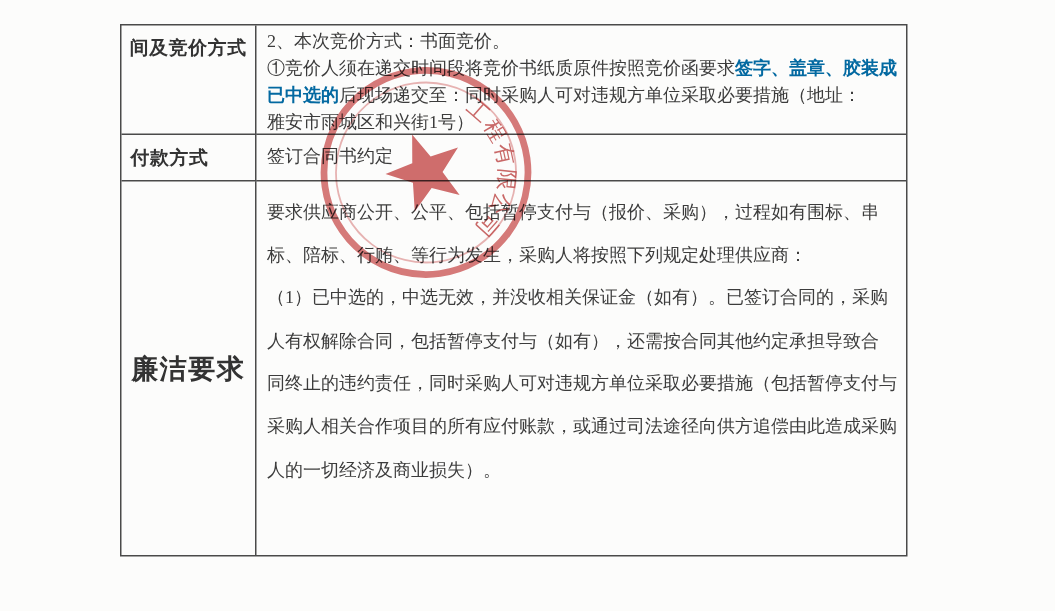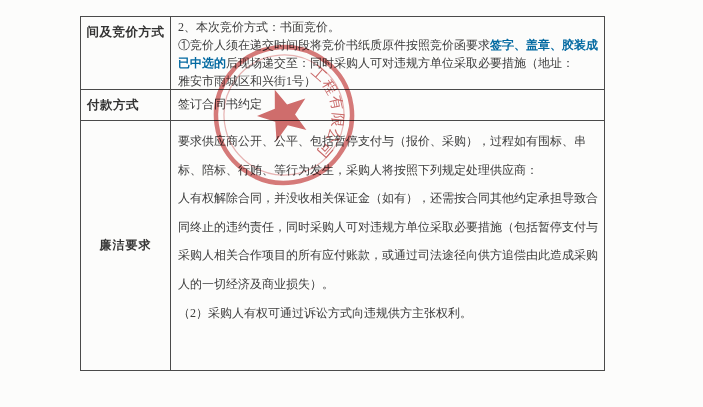--- a/index.html
+++ b/index.html
@@ -19,21 +19,21 @@
     grid-template-columns:90px 1fr;
     grid-template-rows:73px 31px 1fr;
     box-sizing:border-box;
     background:transparent;
   }
   .cell{box-sizing:border-box;border-bottom:1.2px solid #4a4a4a;overflow:hidden;}
   .cell.last{border-bottom:none;}
   .label-cell{border-right:1.2px solid #4a4a4a;font-weight:bold;color:#333;}
   .label-top{padding-top:7px;text-align:center;font-size:12.5px;letter-spacing:.5px;}
   .label-mid{display:flex;align-items:center;padding-left:6px;font-size:12.5px;letter-spacing:.5px;}
-  .label-center{display:flex;align-items:center;justify-content:center;font-size:12px;letter-spacing:1px;}
+  .label-center{display:flex;align-items:center;justify-content:center;font-size:18px;letter-spacing:1px;}
   .content-cell{padding:2px 5px 0 7px;font-size:12px;color:#3c3c3c;}
   .content-r1 .t-line{line-height:17.9px;height:17.9px;white-space:nowrap;}
   .content-r2{padding-top:6px;}
   .content-r2 .t-line{line-height:16px;white-space:nowrap;}
   .content-r3{padding-top:6px;}
   .content-r3 .t-line{line-height:28.6px;height:28.6px;white-space:nowrap;}
   .t-line .b{font-weight:bold;color:#0369a1;}
   
   .seal{
     position:absolute;left:209px;top:40px;width:150px;height:150px;
@@ -60,25 +60,25 @@
 
     <div class="cell label-cell label-mid">付款方式</div>
     <div class="cell content-cell content-r2">
         <div class="t-line"><span>签订合同书约定</span></div>
       </div>
 
     <div class="cell last label-cell label-center">廉洁要求</div>
     <div class="cell last content-cell content-r3">
         <div class="t-line"><span>要求供应商公开、公平、包括暂停支付与（报价、采购），过程如有围标、串</span></div>
         <div class="t-line"><span>标、陪标、行贿、等行为发生，采购人将按照下列规定处理供应商：</span></div>
-        <div class="t-line"><span>人有权解除合同，并没收相关保证金（如有），还需按合同其他约定承担导致合</span></div>
+        <div class="t-line"><span>（1）已中选的，中选无效，并没收相关保证金（如有）。已签订合同的，采购</span></div>
+        <div class="t-line"><span>人有权解除合同，包括暂停支付与（如有），还需按合同其他约定承担导致合</span></div>
         <div class="t-line"><span>同终止的违约责任，同时采购人可对违规方单位采取必要措施（包括暂停支付与</span></div>
         <div class="t-line"><span>采购人相关合作项目的所有应付账款，或通过司法途径向供方追偿由此造成采购</span></div>
         <div class="t-line"><span>人的一切经济及商业损失）。</span></div>
-        <div class="t-line"><span>（2）采购人有权可通过诉讼方式向违规供方主张权利。</span></div>
       </div>
   </div>
 
   <svg class="seal" viewBox="0 0 150 150">
     <circle cx="75" cy="75" r="68" fill="none" stroke="#c63c3c" stroke-width="4.5" opacity="0.8"></circle>
     <circle cx="75" cy="75" r="60" fill="none" stroke="#c63c3c" stroke-width="1.2" opacity="0.45"></circle>
     <path d="M75,48 L81.5,66.1 L100.7,66.7 L85.5,78.4 L90.9,96.8 L75,86 L59.1,96.8 L64.5,78.4 L49.3,66.7 L68.5,66.1 Z" fill="#c03535" opacity="0.85" transform="rotate(-12 75 75)"></path>
     <defs>
       <path id="sealArc" d="M75,26 A49,49 0 1 1 74.9,26" fill="none"></path>
     </defs>

